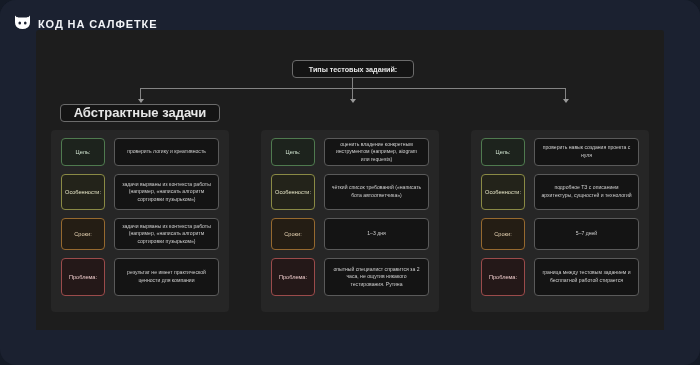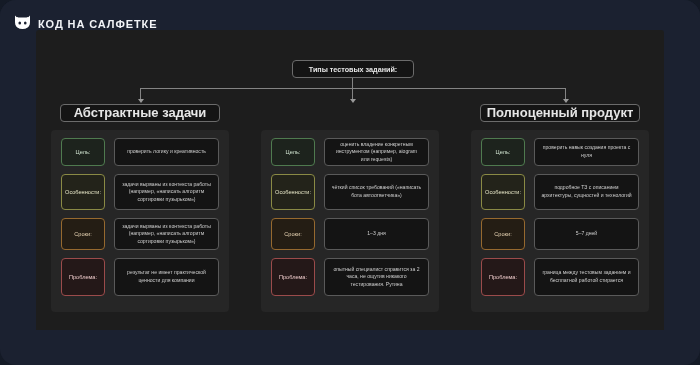--- a/index.html
+++ b/index.html
@@ -162,21 +162,20 @@
     <div class="line" id="line-root-down"></div>
     <div class="line" id="line-bus"></div>
     <div class="line line-drop" id="drop-0"></div>
     <div class="line line-drop" id="drop-1"></div>
     <div class="line line-drop" id="drop-2"></div>
     <div class="arrow" id="arrow-0"></div>
     <div class="arrow" id="arrow-1"></div>
     <div class="arrow" id="arrow-2"></div>
 
     <div class="node col-header" id="col-header-0">Абстрактные задачи</div>
-    <div class="node col-header" id="col-header-2">Полноценный продукт</div>
 
     <div class="group-panel" id="group-panel-0">
       <div class="row row-0">
         <div class="row-label tone-green">Цель:</div>
         <div class="row-value">проверить логику и креативность</div>
       </div>
       <div class="row row-1">
         <div class="row-label tone-yellow">Особенности:</div>
         <div class="row-value">задачи вырваны из контекста работы (например, «написать алгоритм сортировки пузырьком»)</div>
       </div>

